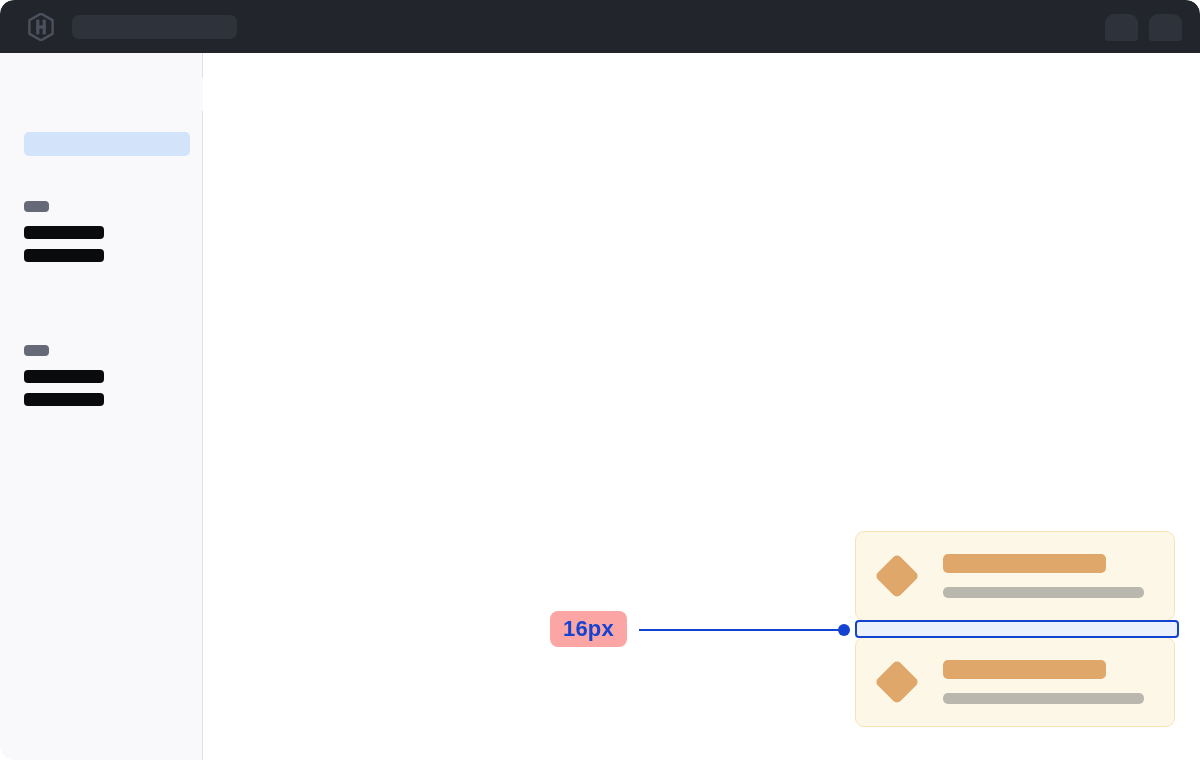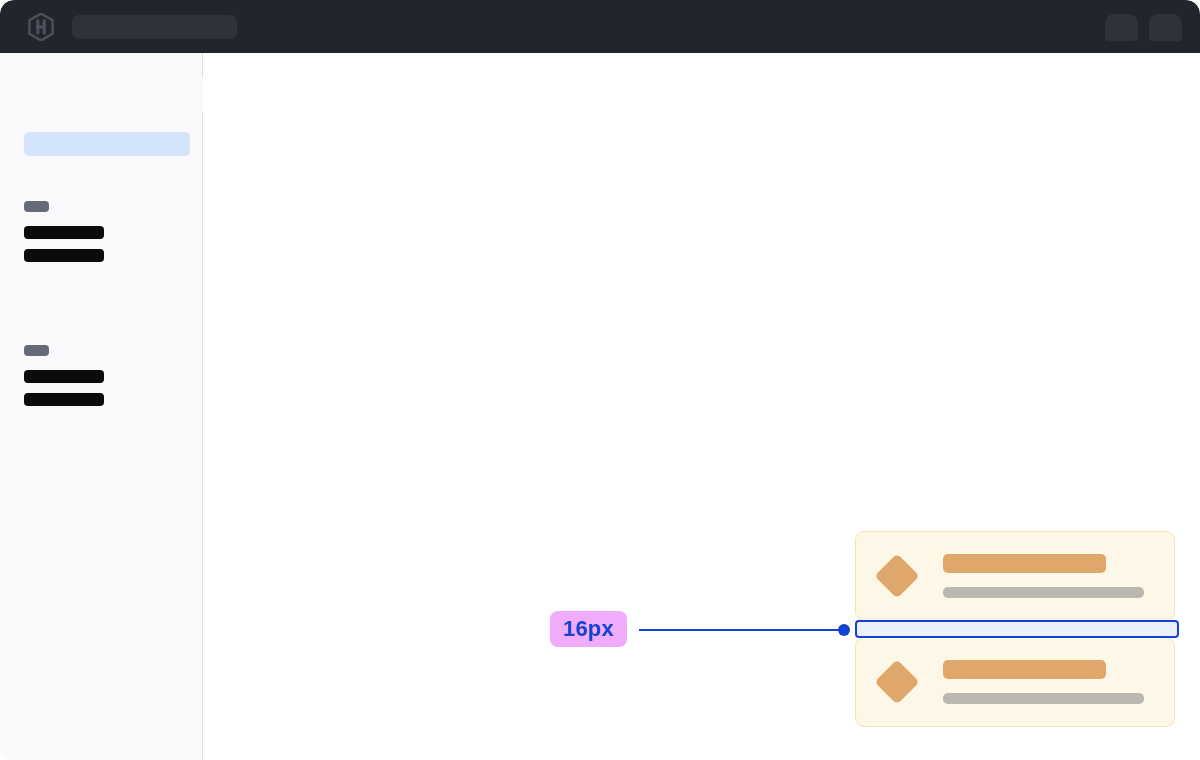--- a/index.html
+++ b/index.html
@@ -234,21 +234,21 @@
 
   .measure-label {
     position: absolute;
     left: 347px;
     top: 558px;
     height: 36px;
     padding: 0 13px;
     display: flex;
     align-items: center;
     justify-content: center;
-    background: #f0abfc;
+    background: #fca5a5;
     border-radius: 8px;
     color: #1543d1;
     font-size: 22px;
     font-weight: 700;
     font-family: "Liberation Sans", sans-serif;
     letter-spacing: 0.2px;
   }
 </style>
 </head>
 <body>

